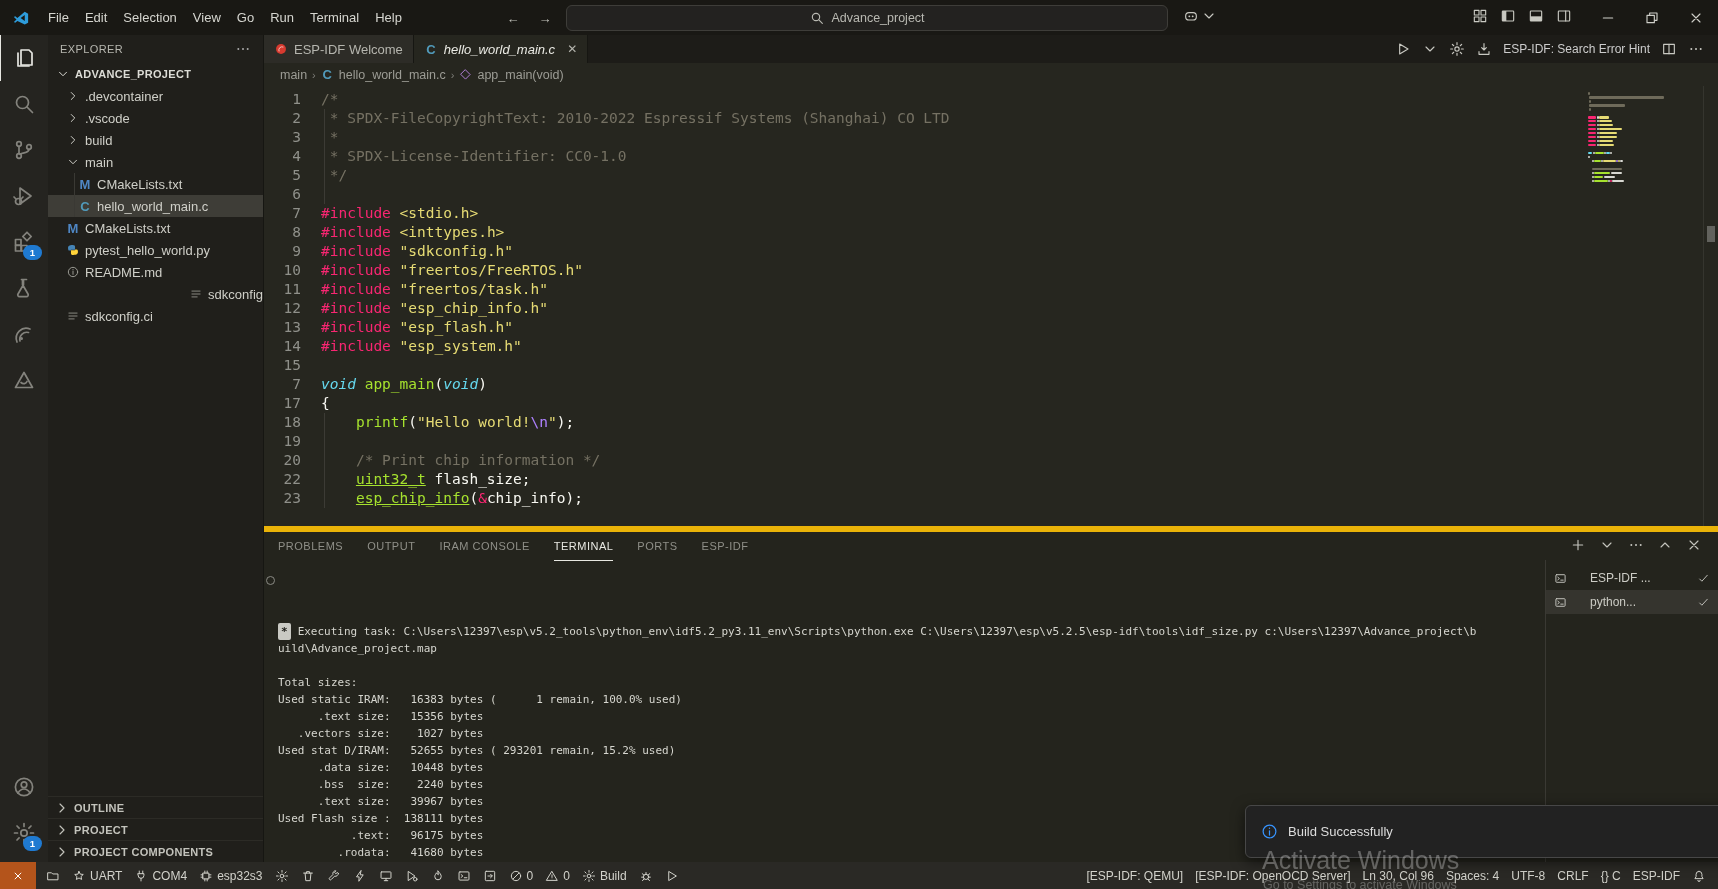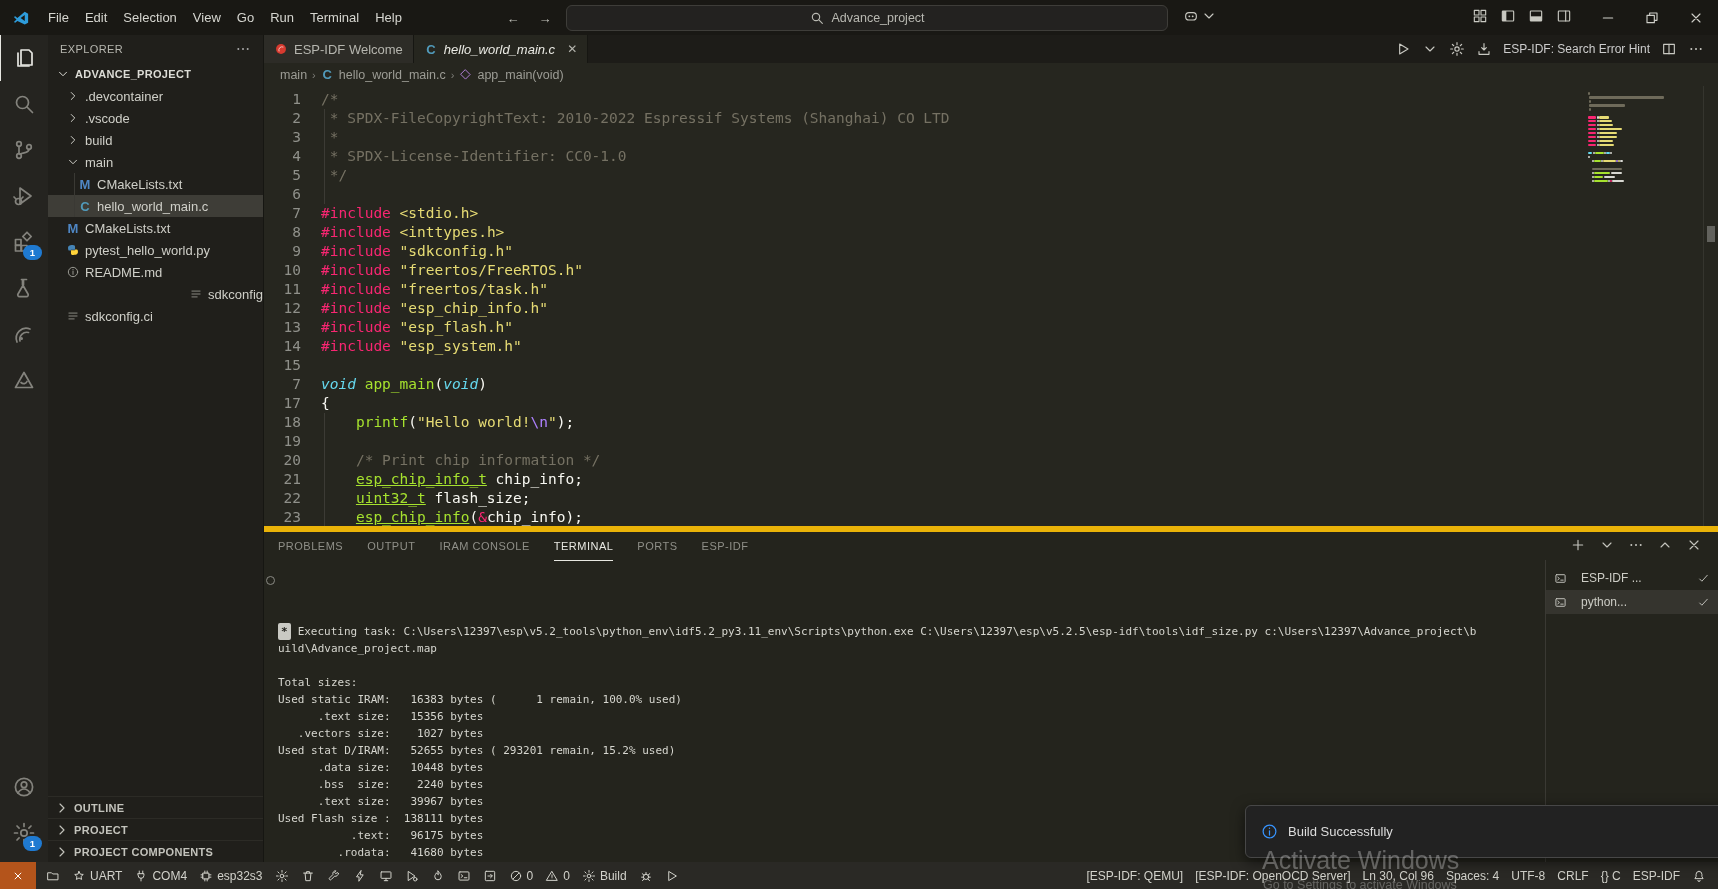--- a/index.html
+++ b/index.html
@@ -76,21 +76,21 @@
   .ptab{height:100%;display:flex;align-items:center;border-bottom:1px solid transparent;}
   .ptab.active{color:#e8e8e2;border-bottom-color:#e8e8e2;}
   #panel-actions{position:absolute;right:16px;top:0;height:28px;display:flex;align-items:center;gap:13px;color:#c5c5bf;}
   #panelbody{flex:1;display:flex;min-height:0;}
   #terminal{flex:1;position:relative;padding:12px 0 0 14px;font-family:"DejaVu Sans Mono",monospace;font-size:11px;
     line-height:17px;color:#d6d6cf;white-space:pre;overflow:hidden;}
   .tline{position:relative;}
   .tstar{display:inline-block;background:#c9c9c3;color:#1d1d18;border-radius:2px;padding:0 3px;margin-right:7px;font-weight:bold;}
   #term-marker{position:absolute;left:2px;top:16px;width:7px;height:7px;border:1px solid #8a8a84;border-radius:50%;}
   #tasklist{width:172px;border-left:1px solid #3a3933;padding-top:6px;}
-  .task{height:24px;display:flex;align-items:center;gap:14px;padding:0 8px;font-size:12px;color:#ccccc5;}
+  .task{height:24px;display:flex;align-items:center;gap:23px;padding:0 8px;font-size:12px;color:#ccccc5;}
   .task .ic{width:13px;height:13px;}
   .task .chk{margin-left:auto;color:#c9c9c3;}
   .task.selected{background:#35342e;}
   
   #statusbar{position:absolute;left:0;right:0;bottom:0;height:27px;background:#2a2925;display:flex;align-items:center;
     font-size:12px;color:#d2d2cb;}
   .sb-item{display:flex;align-items:center;gap:4px;padding:0 6px;height:100%;}
   .sb-item .ic{width:14px;height:14px;}
   .sb-item.remote{background:#b4541b;color:#fff;padding:0 11px;margin-right:4px;}
   #sb-right{margin-left:auto;display:flex;align-items:center;height:100%;margin-right:6px;}
@@ -512,21 +512,20 @@
             <div class="crow"><span class="ln">11</span><span class="ctext"><span class="tk-kw">#include</span><span class="tk-pl"> </span><span class="tk-str">"freertos/task.h"</span></span></div>
             <div class="crow"><span class="ln">12</span><span class="ctext"><span class="tk-kw">#include</span><span class="tk-pl"> </span><span class="tk-str">"esp_chip_info.h"</span></span></div>
             <div class="crow"><span class="ln">13</span><span class="ctext"><span class="tk-kw">#include</span><span class="tk-pl"> </span><span class="tk-str">"esp_flash.h"</span></span></div>
             <div class="crow"><span class="ln">14</span><span class="ctext"><span class="tk-kw">#include</span><span class="tk-pl"> </span><span class="tk-str">"esp_system.h"</span></span></div>
             <div class="crow"><span class="ln">15</span><span class="ctext"></span></div>
             <div class="crow"><span class="ln">7</span><span class="ctext"><span class="tk-ty">void</span><span class="tk-pl"> </span><span class="tk-fn">app_main</span><span class="tk-pl">(</span><span class="tk-ty">void</span><span class="tk-pl">)</span></span></div>
             <div class="crow"><span class="ln">17</span><span class="ctext"><span class="tk-pl">{</span></span></div>
             <div class="crow g"><span class="ln">18</span><span class="ctext"><span class="tk-pl">    </span><span class="tk-fn">printf</span><span class="tk-pl">(</span><span class="tk-str">"Hello world!</span><span class="tk-esc">\n</span><span class="tk-str">"</span><span class="tk-pl">);</span></span></div>
             <div class="crow g"><span class="ln">19</span><span class="ctext"></span></div>
             <div class="crow g"><span class="ln">20</span><span class="ctext"><span class="tk-cm">    /* Print chip information */</span></span></div>
-            <div class="crow g"><span class="ln">21</span><span class="ctext"><span class="tk-pl">    </span><span class="tk-tyu">esp_chip_info_t</span><span class="tk-pl"> chip_info;</span></span></div>
             <div class="crow g"><span class="ln">22</span><span class="ctext"><span class="tk-pl">    </span><span class="tk-tyu">uint32_t</span><span class="tk-pl"> flash_size;</span></span></div>
             <div class="crow g"><span class="ln">23</span><span class="ctext"><span class="tk-pl">    </span><span class="tk-tyu">esp_chip_info</span><span class="tk-pl">(</span><span class="tk-kw">&amp;</span><span class="tk-pl">chip_info);</span></span></div>
           </div>
         <div id="minimap">
             <div class="mm-row">
               <span class="mm-seg" style="width: 2.1px; background: rgb(110, 106, 90);"></span>
             </div>
             <div class="mm-row">
               <span class="mm-seg" style="width: 1.1px;"></span>
               <span class="mm-seg" style="width: 74.55px; background: rgb(110, 106, 90);"></span>

